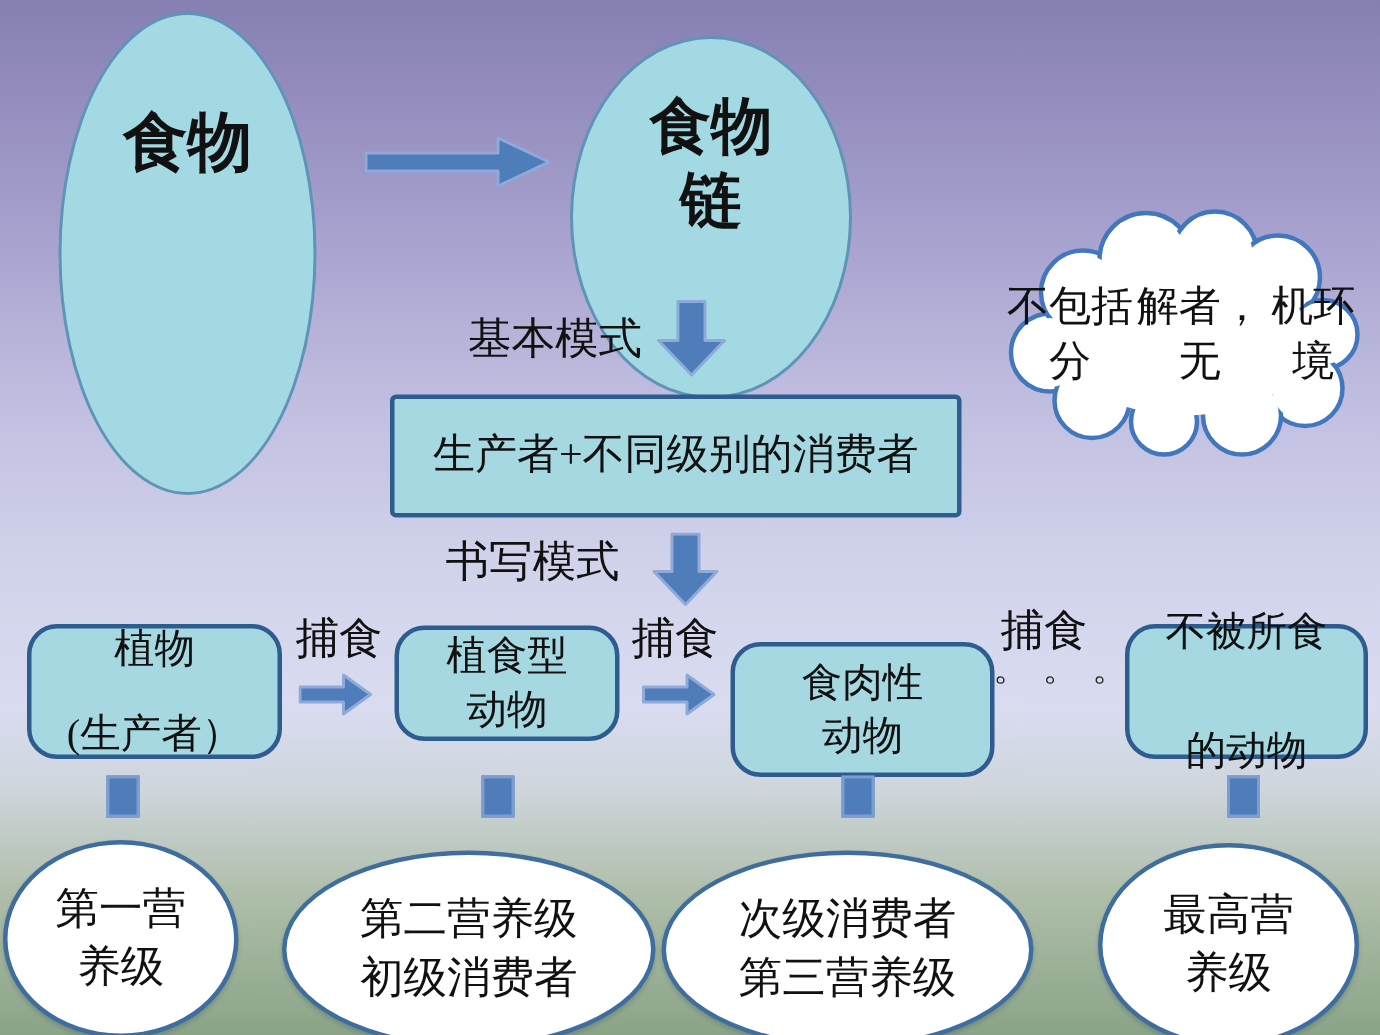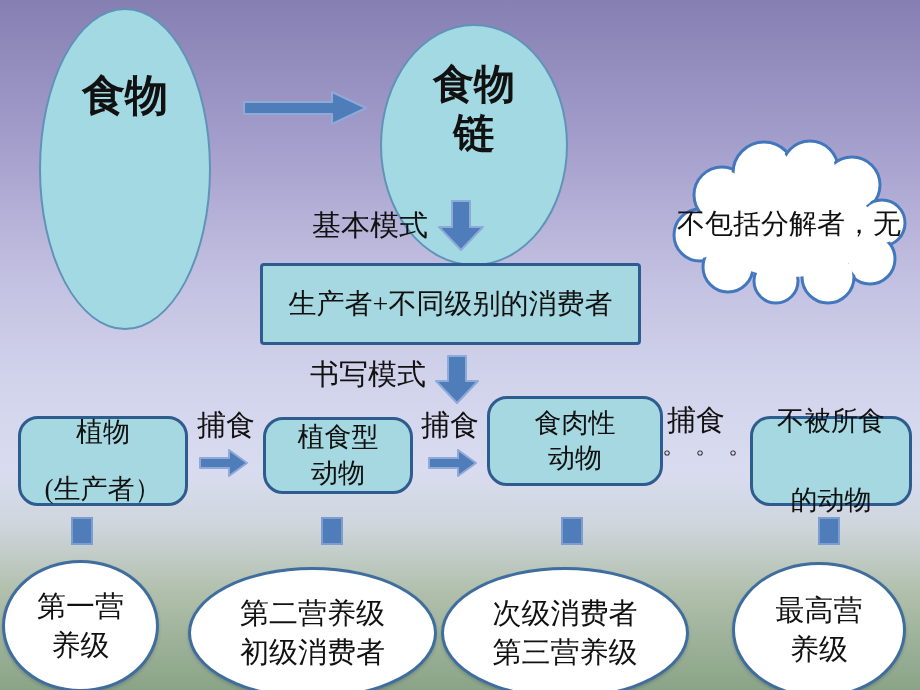--- a/index.html
+++ b/index.html
@@ -48,21 +48,21 @@
   }
 
   
   .flow-label {
     font-size: 29px;
     white-space: nowrap;
     z-index: 3;
     text-align: right;
   }
   .label-basic { left: 312px; top: 206px; }
-  .label-writing { left: 310px; top: 355px; }
+  .label-writing { left: 297px; top: 355px; }
   .label-pred-1 { left: 197px; top: 406px; }
   .label-pred-2 { left: 421px; top: 406px; }
   .label-pred-3 { left: 667px; top: 401px; }
   .dots {
     left: 662px; top: 429px;
     font-size: 24px;
     letter-spacing: 9px;
     color: #222;
     z-index: 3;
   }
@@ -90,21 +90,21 @@
     line-height: 1.3;
   }
   .basic-model-box {
     left: 260px; top: 263px; width: 381px; height: 82px;
     font-size: 28px;
     border-radius: 4px;
   }
   .chain-box { font-size: 27px; border-radius: 20px; }
   .chain-box-1 { left: 18px;  top: 416px; width: 170px; height: 90px; gap: 22px; }
   .chain-box-2 { left: 263px; top: 417px; width: 150px; height: 77px; }
-  .chain-box-3 { left: 487px; top: 396px; width: 176px; height: 90px; }
+  .chain-box-3 { left: 487px; top: 428px; width: 176px; height: 90px; }
   .chain-box-4 { left: 750px; top: 416px; width: 162px; height: 90px; gap: 44px; }
 
   
   .connector {
     width: 22px; height: 28px;
     background: #4e7dba;
     border: 2px solid #7d9ccf;
     z-index: 2;
   }
   .connector-1 { left: 71px;  top: 517px; }
@@ -200,20 +200,21 @@
         <circle cx="200" cy="120" r="22"></circle>
           <circle cx="158" cy="138" r="23"></circle>
         <circle cx="106" cy="142" r="19"></circle>
           <circle cx="58" cy="128" r="22"></circle>
         <ellipse cx="120" cy="88" rx="84" ry="50"></ellipse>
       </g>
     </svg>
     <div class="cloud-text">
       <span>不包括分</span>
       <span>解者，无</span>
+      <span>机环境</span>
     </div>
   </div>
 
   <div class="abs round-box basic-model-box">
     <span>生产者+不同级别的消费者</span>
   </div>
 
   <div class="abs flow-label label-writing">书写模式</div>
   <div class="abs arrow arrow-down-2">
     <svg width="46" height="50" viewBox="0 0 46 50">

